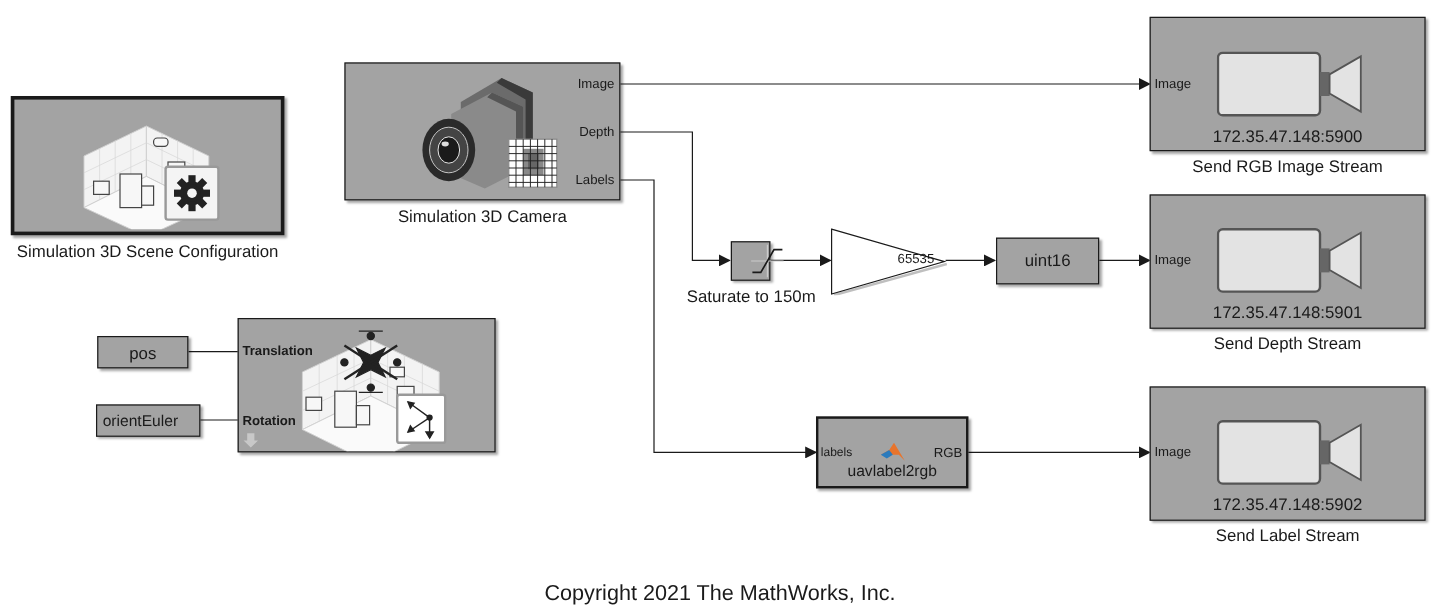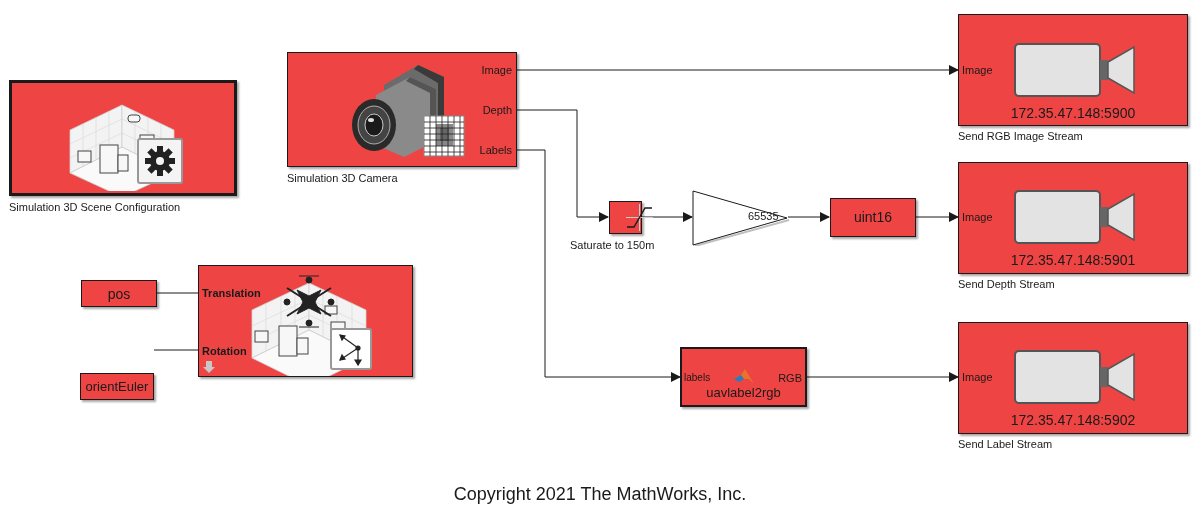--- a/index.html
+++ b/index.html
@@ -1,21 +1,21 @@
 <!DOCTYPE html>
 <html><head>
 <meta charset="utf-8">
 <style>
   html, body { margin: 0; padding: 0; background: #ffffff; }
   body { width: 1200px; height: 511px; position: relative; overflow: hidden;
          font-family: "Liberation Sans", sans-serif; color: #1a1a1a; }
-  .block { position: absolute; background: #ef4444; border: 1px solid #1a1a1a;
+  .block { position: absolute; background: #a3a3a3; border: 1px solid #1a1a1a;
            box-shadow: 2px 2px 2px rgba(0,0,0,0.35); box-sizing: border-box; padding-left: 14px; }
   .block.thick { border: 3px solid #1a1a1a; }
-  .caption { position: absolute; font-size: 11px; text-align: left; white-space: nowrap; }
+  .caption { position: absolute; font-size: 14px; text-align: center; white-space: nowrap; }
   .port { position: absolute; font-size: 11px; white-space: nowrap; }
   .port.right { text-align: right; }
   .center-text { position: absolute; font-size: 14px; white-space: nowrap; text-align: center; }
   svg.wires { position: absolute; left: 0; top: 0; pointer-events: none; }
   svg.icon { position: absolute; }
   .copyright { position: absolute; left: 0; width: 1200px; top: 484px; text-align: center; font-size: 18px; }
 </style>
 </head>
 <body>
 
@@ -147,21 +147,21 @@
 <div class="port" style="left:712px; top:210px; font-size:11px;margin-left:36px;">65535</div>
 
 <div class="block" style="left:830px; top:198px; width:86px; height:39px;">
   <div class="center-text" style="left:0; width:84px; top:10px;">uint16</div>
 </div>
 
 <div class="block" style="left:81px; top:280px; width:76px; height:27px;">
   <div class="center-text" style="left:0; width:74px; top:5px;">pos</div>
 </div>
 
-<div class="block" style="left:80px; top:337px; width:74px; height:27px;margin-top:36px;">
+<div class="block" style="left:80px; top:337px; width:87px; height:27px;">
   <div class="center-text" style="left:0; width:72px; top:5px; font-size:13px;">orientEuler</div>
 </div>
 
 <div class="block" style="left:198px; top:265px; width:215px; height:112px;font-weight:bold;">
   <div class="port" style="left:3px; top:21px;">Translation</div>
   <div class="port" style="left:3px; top:79px;">Rotation</div>
   <svg class="icon" width="14" height="14" viewBox="0 0 14 14" style="left:3px; top:94px;">
     <path d="M4,1 L10,1 L10,7 L13,7 L7,13 L1,7 L4,7 z" fill="#c8c8c8"></path>
   </svg>
   <svg class="icon" width="140" height="108" viewBox="0 0 140 108" style="left:48px; top:2px;">

